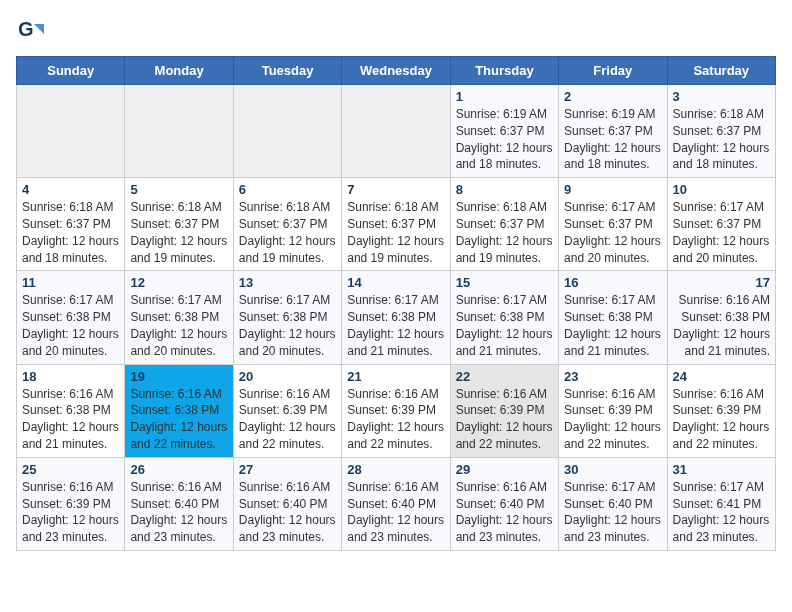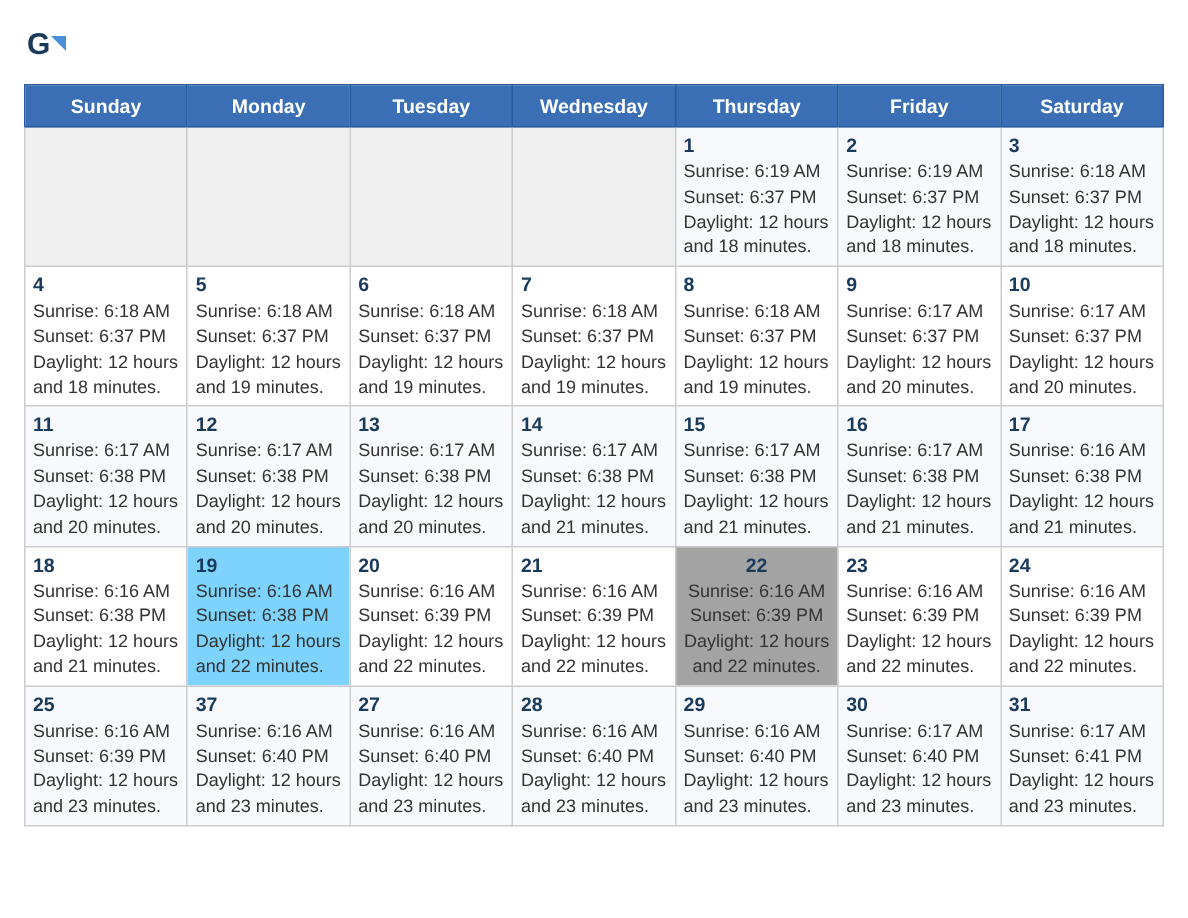--- a/index.html
+++ b/index.html
@@ -181,62 +181,62 @@
           <div class="day-info">Sunrise: 6:17 AM<br>Sunset: 6:38 PM<br>Daylight: 12 hours<br>and 21 minutes.</div>
         </td>
         <td style="background: rgb(247, 249, 252);">
           <span class="day-num">15</span>
           <div class="day-info">Sunrise: 6:17 AM<br>Sunset: 6:38 PM<br>Daylight: 12 hours<br>and 21 minutes.</div>
         </td>
         <td style="background: rgb(247, 249, 252);">
           <span class="day-num">16</span>
           <div class="day-info">Sunrise: 6:17 AM<br>Sunset: 6:38 PM<br>Daylight: 12 hours<br>and 21 minutes.</div>
         </td>
-        <td style="background: rgb(247, 249, 252);">
+        <td style="background: rgb(247, 249, 252); text-align: right;">
           <span class="day-num">17</span>
           <div class="day-info">Sunrise: 6:16 AM<br>Sunset: 6:38 PM<br>Daylight: 12 hours<br>and 21 minutes.</div>
         </td>
       </tr>
       <tr>
         <td style="background: rgb(255, 255, 255);">
           <span class="day-num">18</span>
           <div class="day-info">Sunrise: 6:16 AM<br>Sunset: 6:38 PM<br>Daylight: 12 hours<br>and 21 minutes.</div>
         </td>
-        <td style="background: #7dd3fc;">
+        <td style="background: #0ea5e9;">
           <span class="day-num">19</span>
           <div class="day-info">Sunrise: 6:16 AM<br>Sunset: 6:38 PM<br>Daylight: 12 hours<br>and 22 minutes.</div>
         </td>
         <td style="background: rgb(255, 255, 255);">
           <span class="day-num">20</span>
           <div class="day-info">Sunrise: 6:16 AM<br>Sunset: 6:39 PM<br>Daylight: 12 hours<br>and 22 minutes.</div>
         </td>
         <td style="background: rgb(255, 255, 255);">
           <span class="day-num">21</span>
           <div class="day-info">Sunrise: 6:16 AM<br>Sunset: 6:39 PM<br>Daylight: 12 hours<br>and 22 minutes.</div>
         </td>
-        <td style="background: #a3a3a3; text-align: center;">
+        <td style="background: #e5e5e5;">
           <span class="day-num">22</span>
           <div class="day-info">Sunrise: 6:16 AM<br>Sunset: 6:39 PM<br>Daylight: 12 hours<br>and 22 minutes.</div>
         </td>
         <td style="background: rgb(255, 255, 255); margin-top: 36px;">
           <span class="day-num">23</span>
           <div class="day-info">Sunrise: 6:16 AM<br>Sunset: 6:39 PM<br>Daylight: 12 hours<br>and 22 minutes.</div>
         </td>
         <td style="background: rgb(255, 255, 255); margin-top: 48px;">
           <span class="day-num">24</span>
           <div class="day-info">Sunrise: 6:16 AM<br>Sunset: 6:39 PM<br>Daylight: 12 hours<br>and 22 minutes.</div>
         </td>
       </tr>
       <tr>
         <td style="background: rgb(247, 249, 252);">
           <span class="day-num">25</span>
           <div class="day-info">Sunrise: 6:16 AM<br>Sunset: 6:39 PM<br>Daylight: 12 hours<br>and 23 minutes.</div>
         </td>
         <td style="background: rgb(247, 249, 252);">
-          <span class="day-num">37</span>
+          <span class="day-num">26</span>
           <div class="day-info">Sunrise: 6:16 AM<br>Sunset: 6:40 PM<br>Daylight: 12 hours<br>and 23 minutes.</div>
         </td>
         <td style="background: rgb(247, 249, 252);">
           <span class="day-num">27</span>
           <div class="day-info">Sunrise: 6:16 AM<br>Sunset: 6:40 PM<br>Daylight: 12 hours<br>and 23 minutes.</div>
         </td>
         <td style="background: rgb(247, 249, 252);">
           <span class="day-num">28</span>
           <div class="day-info">Sunrise: 6:16 AM<br>Sunset: 6:40 PM<br>Daylight: 12 hours<br>and 23 minutes.</div>
         </td>

